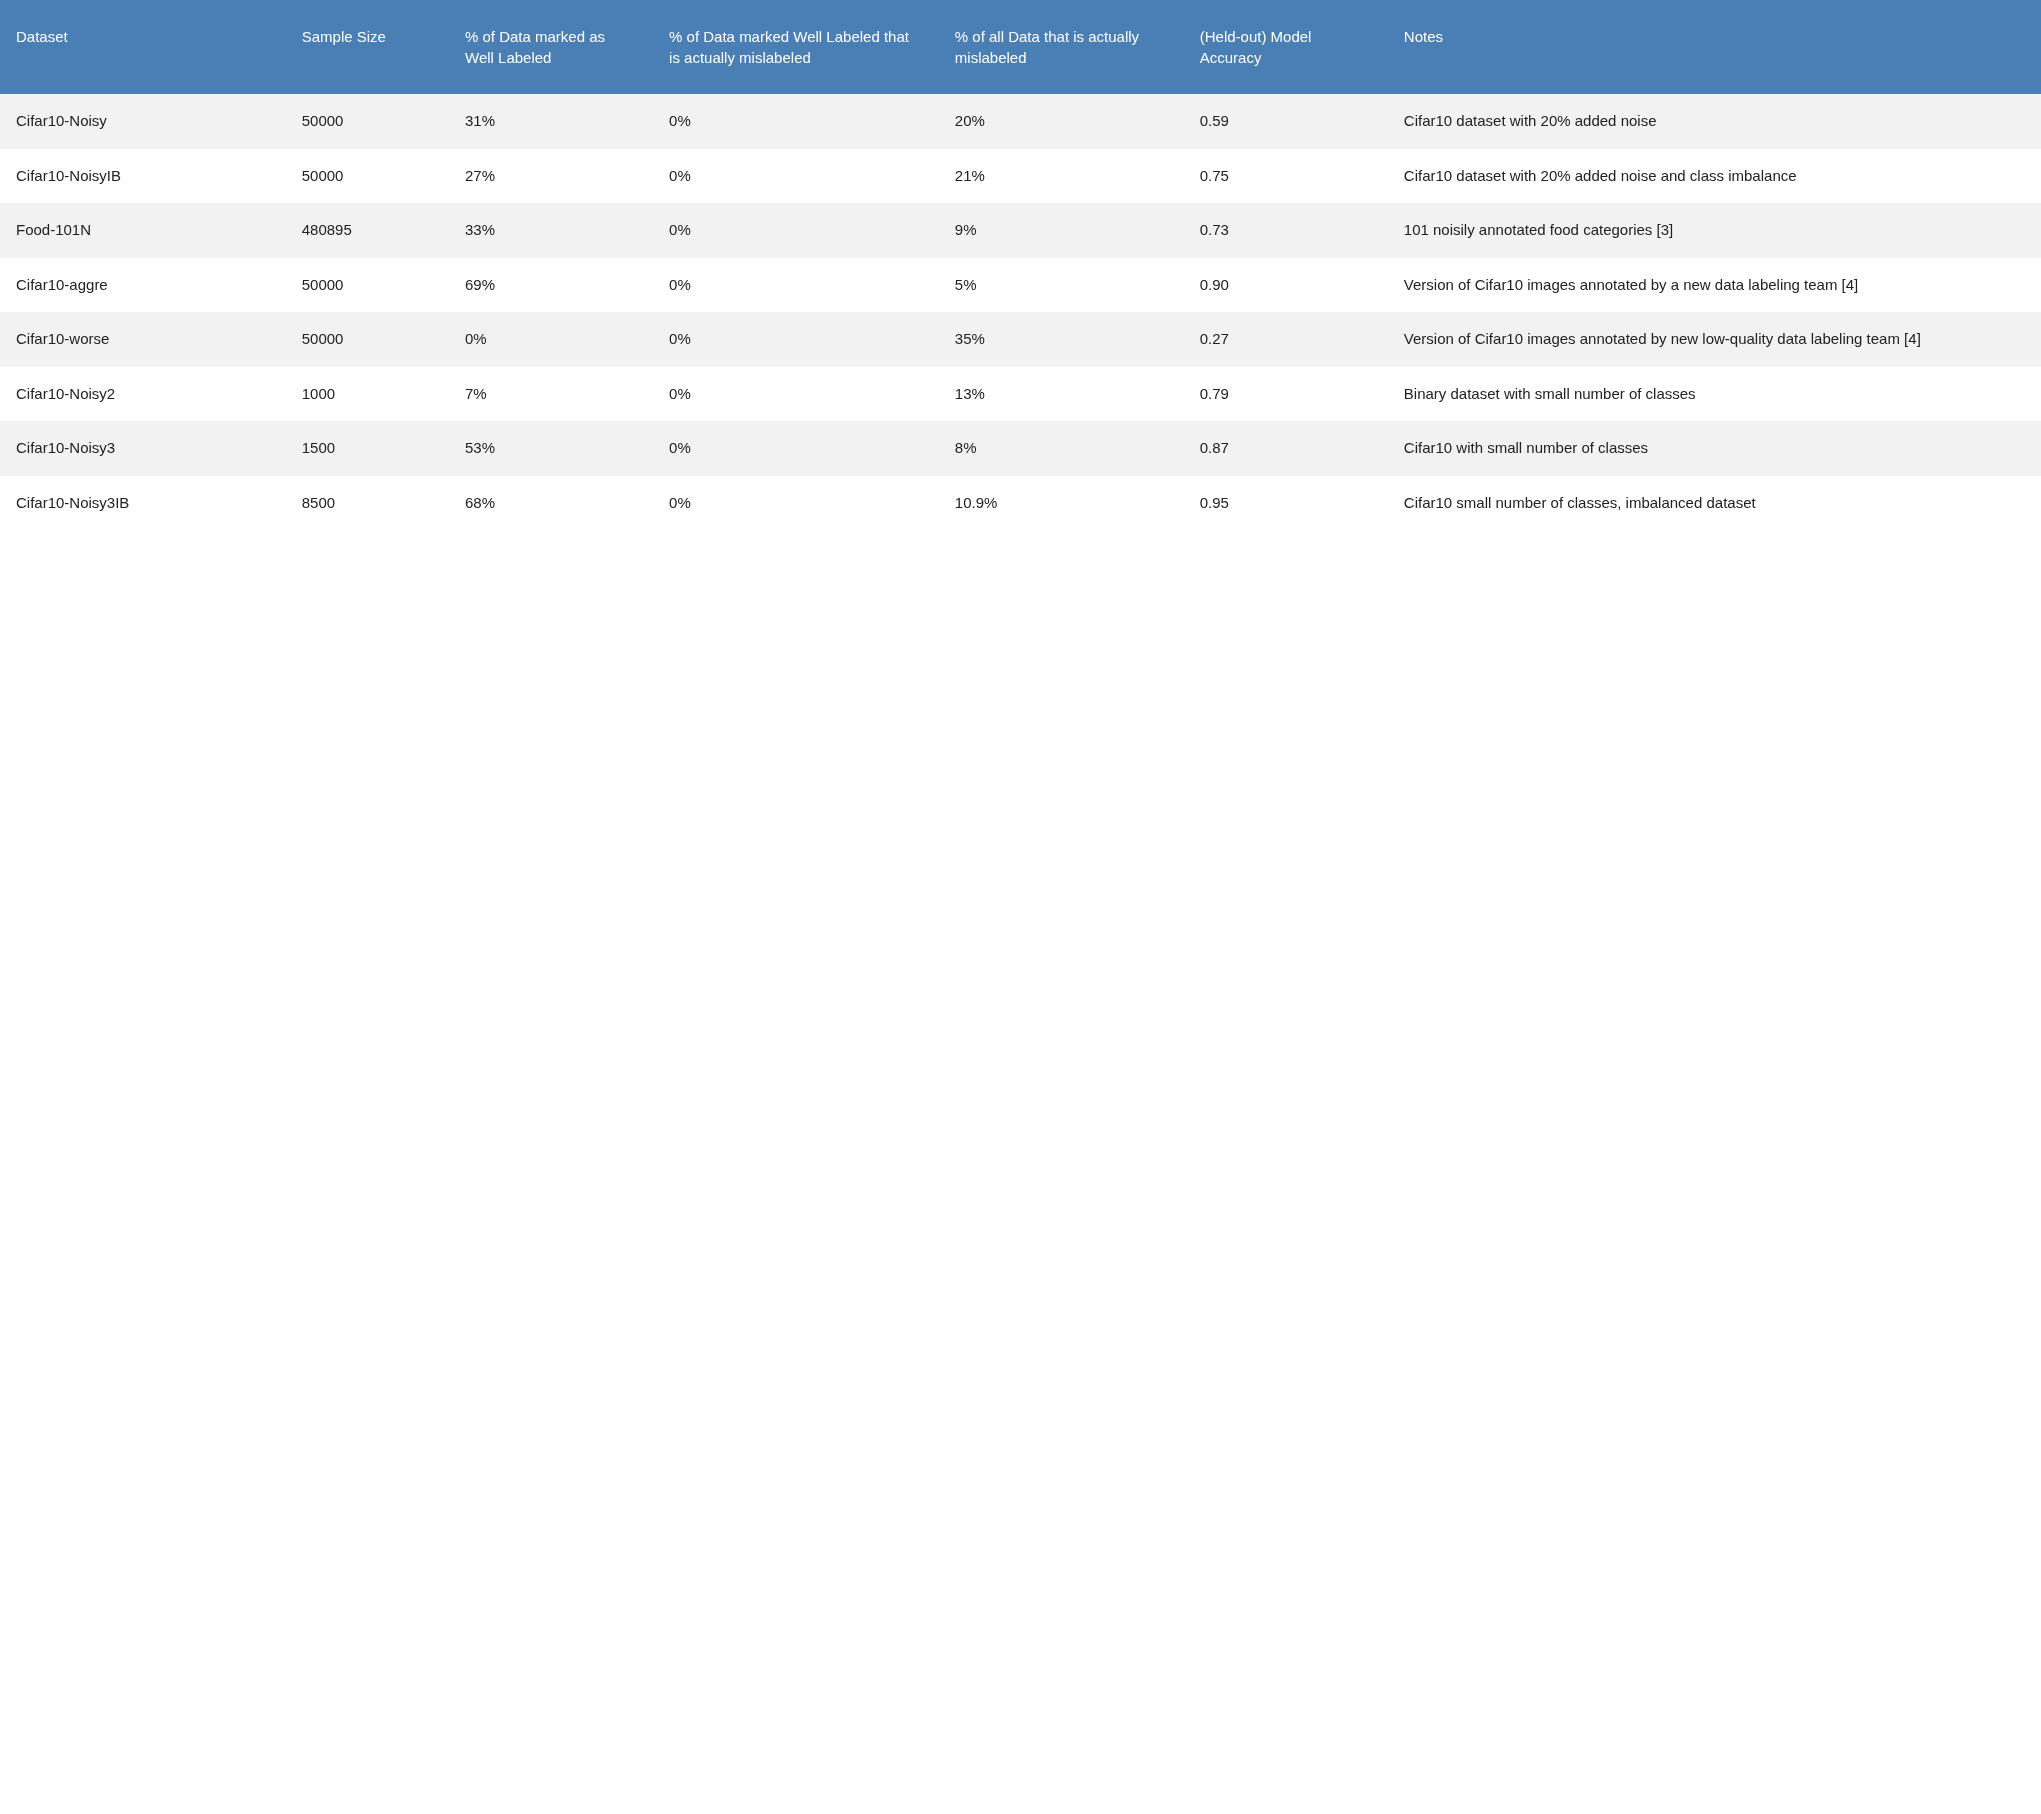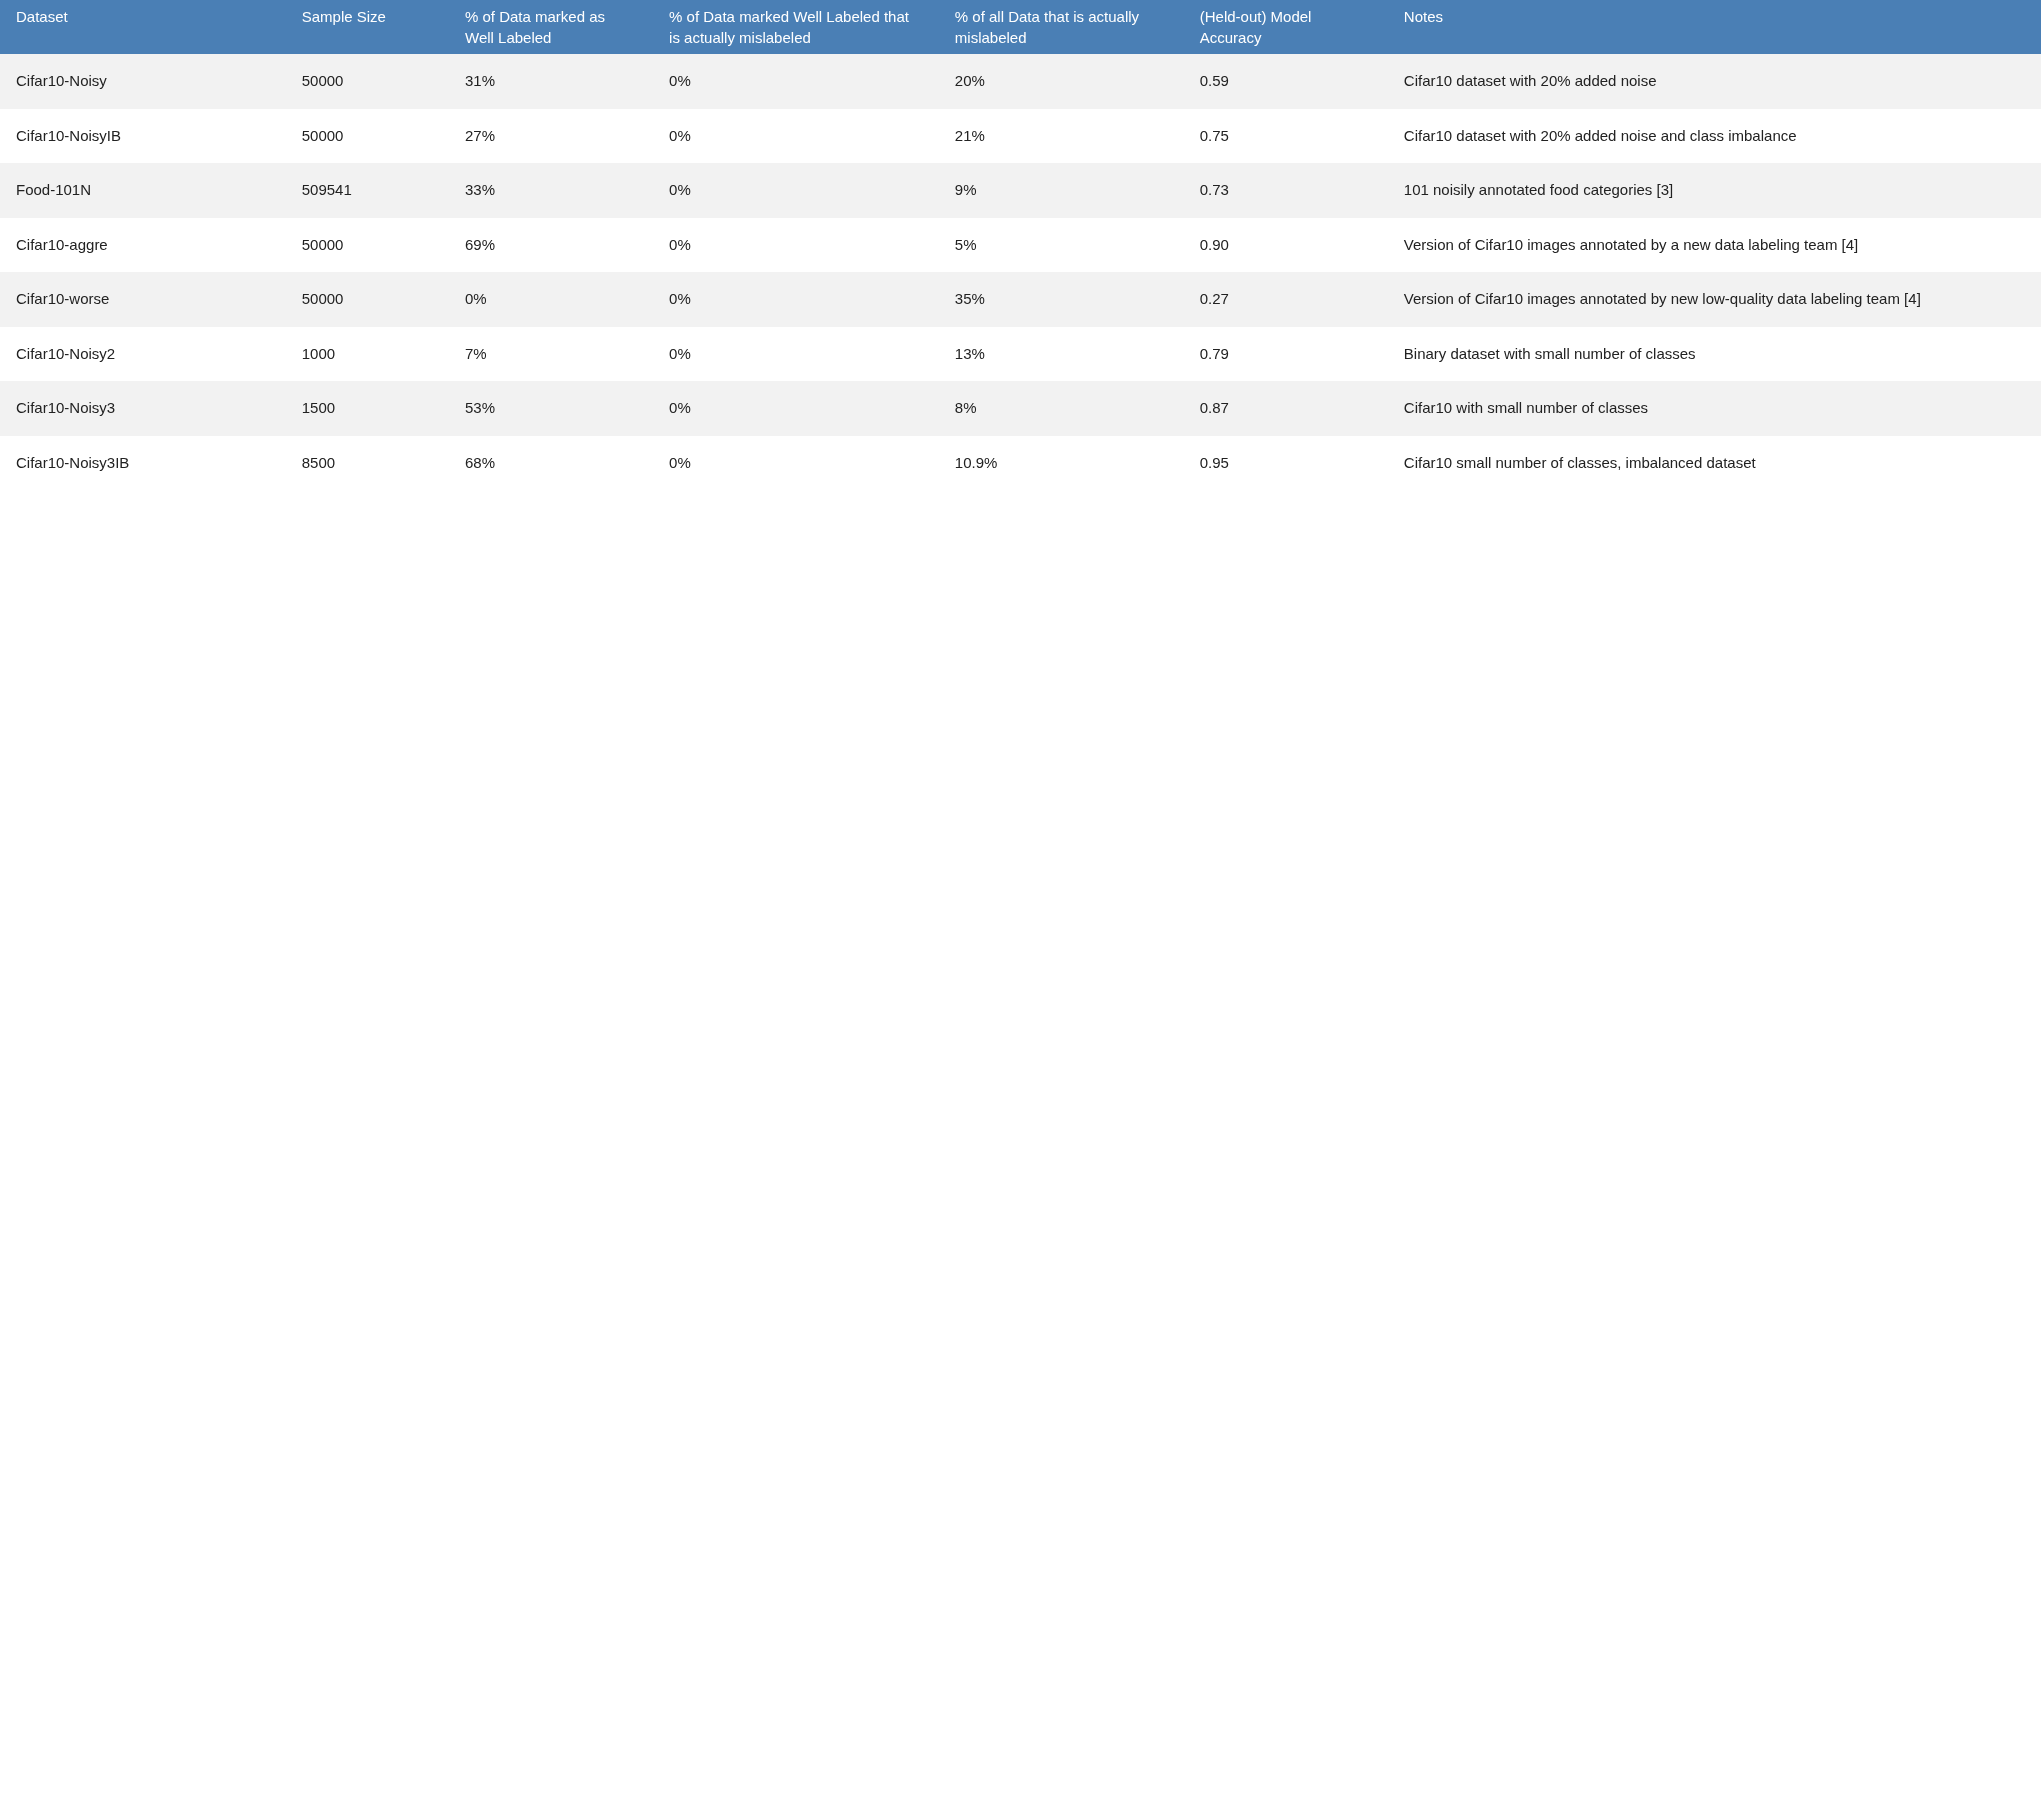--- a/index.html
+++ b/index.html
@@ -20,21 +20,21 @@
       border-collapse: collapse;
       table-layout: fixed;
     }
 
     thead tr {
       background-color: #4a7fb5;
       color: #ffffff;
     }
 
     thead th {
-      padding: 6px 16px;
+      padding: 26px 16px;
       text-align: left;
       font-weight: 500;
       vertical-align: top;
       line-height: 1.4;
       font-size: 15px;
     }
 
     tbody tr:nth-child(odd) {
       background-color: #f2f2f2;
     }
@@ -97,21 +97,21 @@
         <td>Cifar10-NoisyIB</td>
         <td>50000</td>
         <td>27%</td>
         <td>0%</td>
         <td>21%</td>
         <td>0.75</td>
         <td>Cifar10 dataset with 20% added noise and class imbalance</td>
       </tr>
       <tr>
         <td>Food-101N</td>
-        <td>509541</td>
+        <td>480895</td>
         <td>33%</td>
         <td>0%</td>
         <td>9%</td>
         <td>0.73</td>
         <td>101 noisily annotated food categories [3]</td>
       </tr>
       <tr>
         <td>Cifar10-aggre</td>
         <td>50000</td>
         <td>69%</td>

